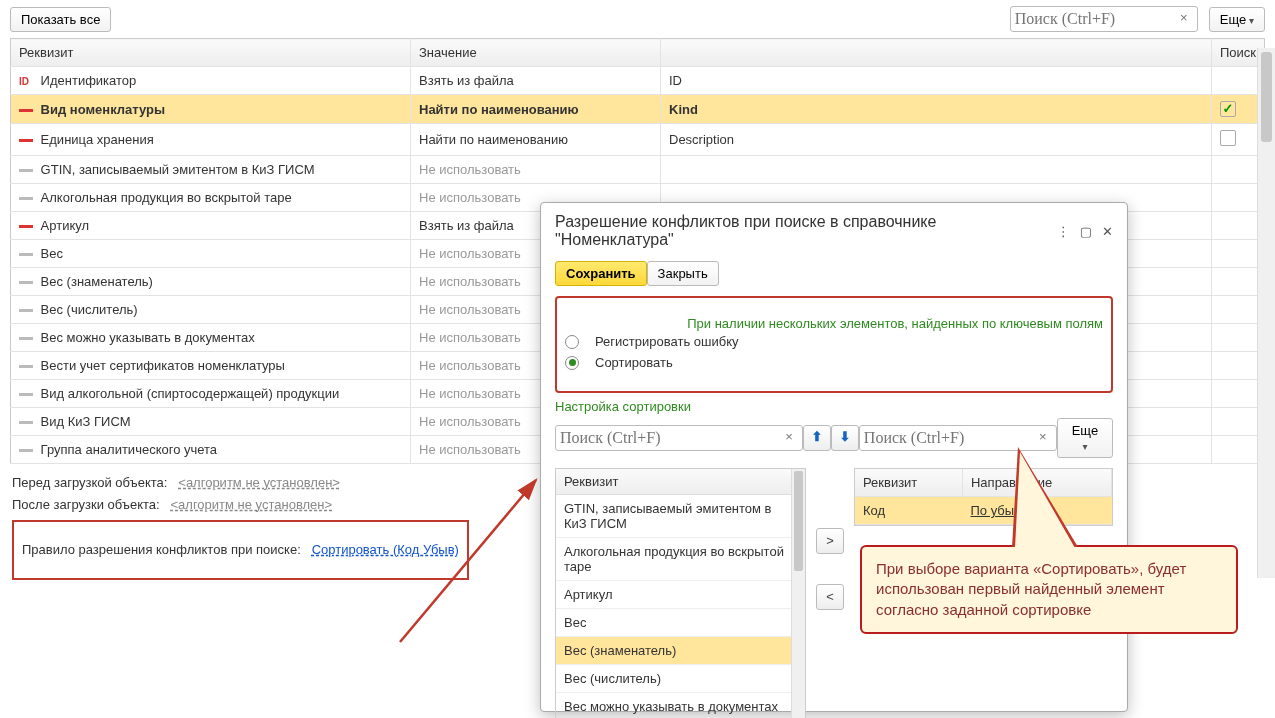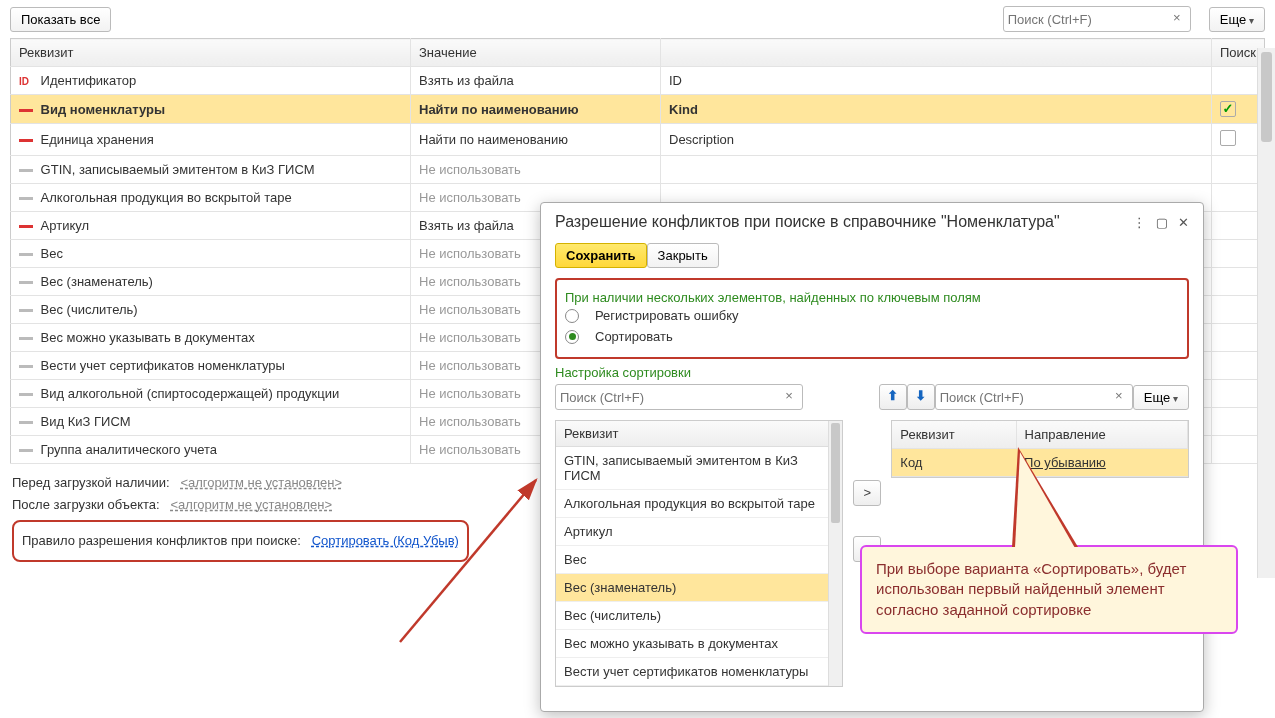--- a/index.html
+++ b/index.html
@@ -1,25 +1,25 @@
 <!DOCTYPE html>
 <html><head>
 <meta charset="utf-8">
 <style>
 * { box-sizing: border-box; margin: 0; padding: 0; }
 html, body { width: 1275px; height: 718px; overflow: hidden; font-family: Arial, sans-serif; font-size: 13px; background: #fff; color: #333; }
 
 
-.top-toolbar { display: flex; align-items: center; gap: 18px; padding: 6px 10px; }
+.top-toolbar { display: flex; align-items: center; gap: 11px; padding: 6px 10px; }
 .btn { border: 1px solid #bbb; background: linear-gradient(#fff,#f2f2f2); padding: 4px 10px; border-radius: 3px; cursor: pointer; font-size: 13px; }
 .btn.yellow { background: linear-gradient(#ffe96d,#ffd83a); border-color: #d4b200; font-weight: bold; }
 .btn.dd::after { content: " ▾"; font-size: 10px; color: #555; }
 .spacer { flex: 1; }
 .search-box { display: flex; align-items: center; border: 1px solid #bbb; border-radius: 3px; padding: 0 4px; height: 26px; }
-.search-box input { border: none; outline: none; width: 160px; font-size: 13px; color: #a16207; background: transparent; }
+.search-box input { border: none; outline: none; width: 160px; font-size: 16px; color: #a16207; background: transparent; font-family: Liberation Serif, serif; }
 .clear-x { width: 18px; height: 18px; line-height: 16px; text-align: center; color: #777; cursor: pointer; }
 
 
 .tbl { width: calc(100% - 20px); margin: 0 10px; border: 1px solid #ccc; border-collapse: collapse; }
 .tbl th, .tbl td { border-bottom: 1px solid #e3e3e3; padding: 6px 8px; text-align: left; font-size: 13px; white-space: nowrap; overflow: hidden; }
 .tbl th:not(:last-child), .tbl td:not(:last-child) { border-right: 1px solid #e3e3e3; }
 .tbl th { background: linear-gradient(#fafafa,#eee); font-weight: normal; }
 .tbl tr.sel { background: #ffe69c; font-weight: bold; padding-left: 12px; }
 .tbl tr.bold td.c1 { font-weight: bold; }
 .tbl tr.bold td.c2 { font-weight: bold; }
@@ -28,31 +28,31 @@
 .mark.red { border-bottom: 3px solid #d33; }
 .mark.red-id { color: #d33; font-weight: bold; font-size: 10px; }
 .mark.grey { border-bottom: 3px solid #bbb; }
 .chk { display: inline-block; width: 16px; height: 16px; border: 1px solid #aaa; border-radius: 2px; text-align: center; line-height: 14px; color: #090; font-weight: bold; }
 .col-chk { width: 40px; text-align: center; }
 
 
 .footer { padding: 8px 12px; line-height: 22px; font-size: 13px; }
 .lnk { color: #1155cc; text-decoration: underline dashed; cursor: pointer; }
 .lnk.grey { color: #888; }
-.rule-box { display: inline-block; border: 2px solid #c0392b; border-radius: 8px; padding: 8px 8px; margin-top: 4px; }
-
-
-.overlay { position: absolute; left: 540px; top: 202px; width: 664px; height: 510px; background: #fff; border: 1px solid #aaa; border-radius: 4px; box-shadow: 0 4px 16px rgba(0,0,0,0.25); padding: 10px 14px; }
+.rule-box { display: inline-block; border: 2px solid #c0392b; border-radius: 0; padding: 17px 8px; margin-top: 4px; }
+
+
+.overlay { position: absolute; left: 540px; top: 202px; width: 588px; height: 510px; background: #fff; border: 1px solid #aaa; border-radius: 4px; box-shadow: 0 4px 16px rgba(0,0,0,0.25); padding: 10px 14px; }
 .overlay .title { display: flex; align-items: center; padding-bottom: 8px; }
 .overlay .title h2 { font-size: 16px; font-weight: normal; flex: 1; }
 .win-icons { display: flex; gap: 10px; color: #555; }
 .win-icons span { cursor: pointer; }
 .overlay .row { display: flex; padding: 4px 0; }
 
-.red-frame { border: 2px solid #c0392b; border-radius: 4px; padding: 10px 8px; margin-top: 6px; }
+.red-frame { border: 2px solid #c0392b; border-radius: 4px; padding: 18px 8px; margin-top: 6px; text-align: right; }
 .green { color: #2e8b1f; font-size: 13px; }
 .radio-row { display: flex; align-items: center; gap: 16px; padding: 3px 0; }
 .radio { width: 14px; height: 14px; border: 1px solid #888; border-radius: 50%; display: inline-flex; align-items: center; justify-content: center; }
 .radio.on::after { content: ""; width: 7px; height: 7px; background: #2e8b1f; border-radius: 50%; }
 
 .sub-wrap { display: flex; gap: 10px; margin-top: 6px; align-items: flex-start; }
 .left-list, .right-list { border: 1px solid #ccc; }
 .left-list { width: 310px; }
 .right-list { width: 320px; }
 .list-head { background: linear-gradient(#fafafa,#eee); padding: 5px 8px; border-bottom: 1px solid #ddd; }
@@ -65,21 +65,21 @@
 .mid-btns { display: flex; flex-direction: column; gap: 30px; padding-top: 60px; }
 .sq-btn { width: 28px; height: 26px; border: 1px solid #bbb; border-radius: 3px; background: linear-gradient(#fff,#eee); text-align: center; line-height: 24px; cursor: pointer; color: #444; }
 
 .sort-tbl { width: 100%; border-collapse: collapse; }
 .sort-tbl th, .sort-tbl td { border-bottom: 1px solid #e3e3e3; padding: 6px 8px; text-align: left; font-size: 13px; }
 .sort-tbl th { border-right: 1px solid #e3e3e3; background: linear-gradient(#fafafa,#eee); font-weight: normal; }
 .sort-tbl td.sel { background: #ffe69c; }
 .sort-tbl td.dir { background: #ffe69c; text-decoration: underline; }
 
 
-.callout { position: absolute; left: 860px; top: 545px; width: 378px; border: 2px solid #d946ef; border-radius: 6px; background: #fff6dc; padding: 12px 14px; font-size: 15px; color: #8b2e2e; line-height: 1.35; z-index: 20; }
+.callout { position: absolute; left: 860px; top: 545px; width: 378px; border: 2px solid #b91c1c; border-radius: 6px; background: #fff6dc; padding: 12px 14px; font-size: 15px; color: #8b2e2e; line-height: 1.35; z-index: 20; }
 .callout::before { content: ""; position: absolute; top: -100px; left: 150px; width: 0; height: 0; border-left: 6px solid transparent; border-right: 60px solid transparent; border-bottom: 100px solid #c0392b; }
 .callout::after { content: ""; position: absolute; top: -95px; left: 153px; width: 0; height: 0; border-left: 5px solid transparent; border-right: 55px solid transparent; border-bottom: 96px solid #fff6dc; }
 
 
 .arrow-svg { position: absolute; left: 0; top: 0; width: 1275px; height: 718px; pointer-events: none; z-index: 5; }
 
 
 .bg-scroll { position: absolute; right: 0; top: 48px; width: 18px; height: 530px; background: #f0f0f0; border-left: 1px solid #ddd; }
 .bg-scroll .thumb { position: absolute; left: 3px; right: 3px; top: 4px; height: 90px; background: #c8c8c8; border-radius: 3px; }
 
@@ -196,21 +196,21 @@
       </tr>
     </tbody>
 </table>
 
 <div class="bg-scroll">
     <div class="thumb"></div>
   </div>
 
 <div class="footer">
   <div>
-    <span>Перед загрузкой наличии:</span>&nbsp;&nbsp;
+    <span>Перед загрузкой объекта:</span>&nbsp;&nbsp;
     <span class="lnk grey">&lt;алгоритм не установлен&gt;</span>
   </div>
   <div>
     <span>После загрузки объекта:</span>&nbsp;&nbsp;
     <span class="lnk grey">&lt;алгоритм не установлен&gt;</span>
   </div>
   <div class="rule-box">
     <span>Правило разрешения конфликтов при поиске:</span>&nbsp;&nbsp;
     <span class="lnk">Сортировать (Код Убыв)</span>
   </div>

